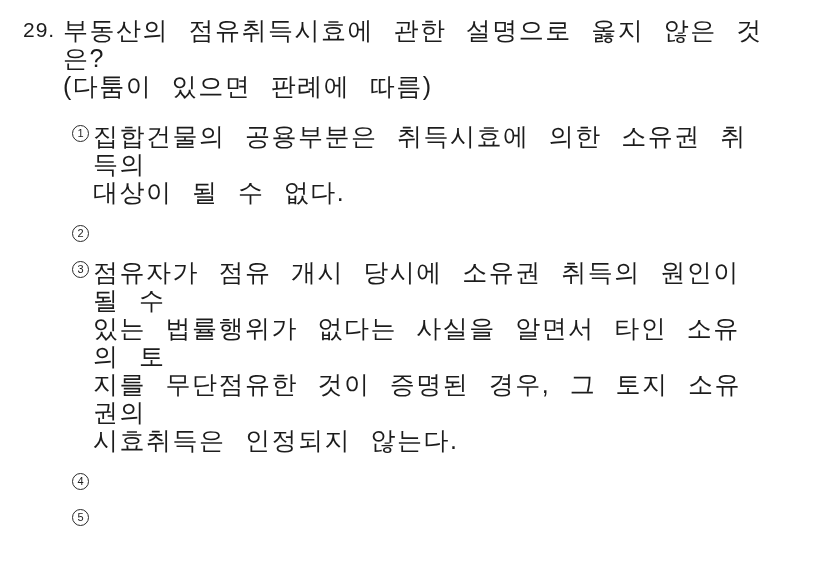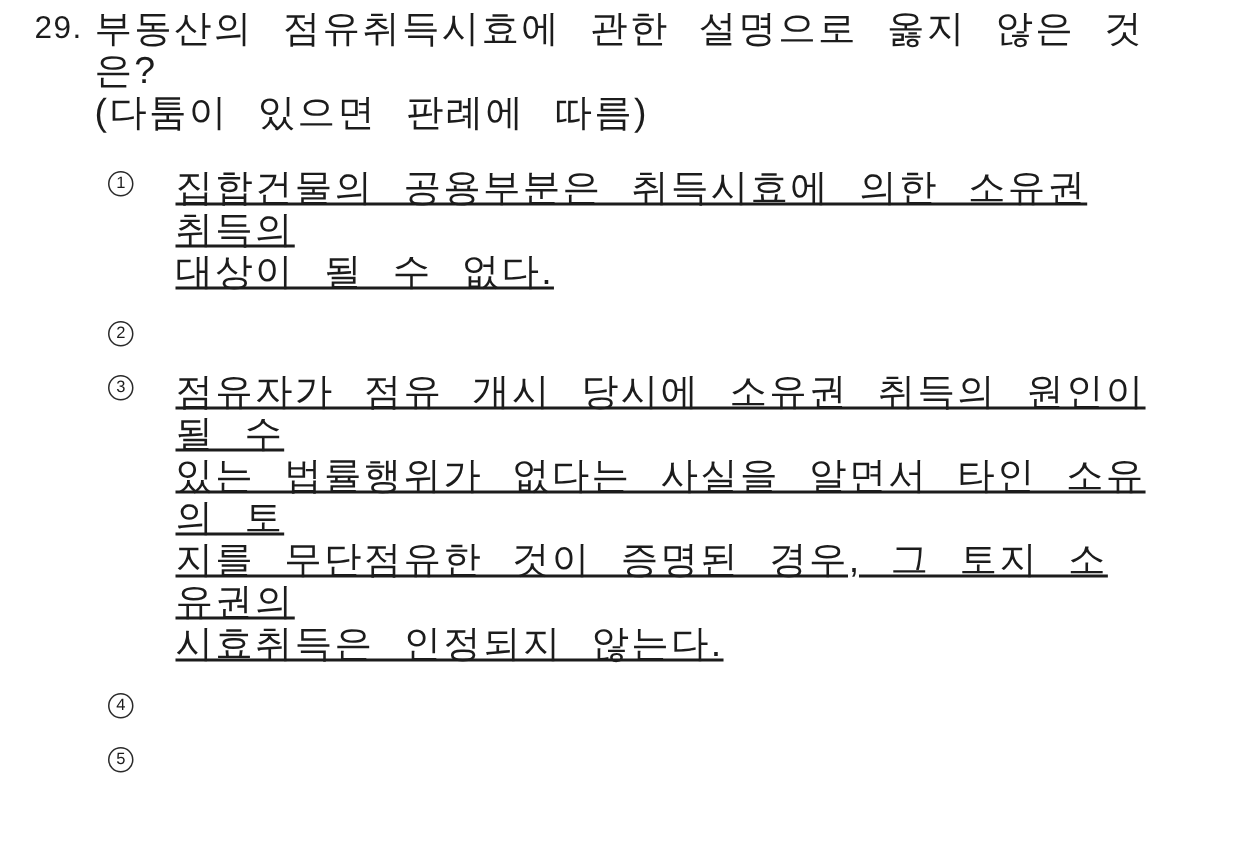--- a/index.html
+++ b/index.html
@@ -8,21 +8,21 @@
   }
   body {
     width: 826px;
     height: 572px;
     background: #ffffff;
     overflow: hidden;
     font-family: "Liberation Sans", "DejaVu Sans", sans-serif;
     color: #1c1c1c;
   }
   .page {
-    padding-top: 5px;
+    padding-top: 16px;
     width: 764px;
   }
   .text {
     font-size: 25px;
     line-height: 28px;
     letter-spacing: 1.5px;
     word-spacing: 11px;
     white-space: pre-line;
     font-weight: 400;
   }
@@ -59,22 +59,21 @@
     border-radius: 50%;
     display: flex;
     align-items: center;
     justify-content: center;
     font-size: 11px;
     line-height: 1;
     color: #1c1c1c;
   }
   .c-text {
     flex: 1;
-    margin-left: 28px;
-    text-decoration: underline;
+    margin-left: 4px;
   }
 </style>
 </head>
 <body>
 
 <div class="page">
 
   <div class="question-row">
     <div class="q-number text">29.</div>
     <div class="q-text text">부동산의 점유취득시효에 관한 설명으로 옳지 않은 것은?

